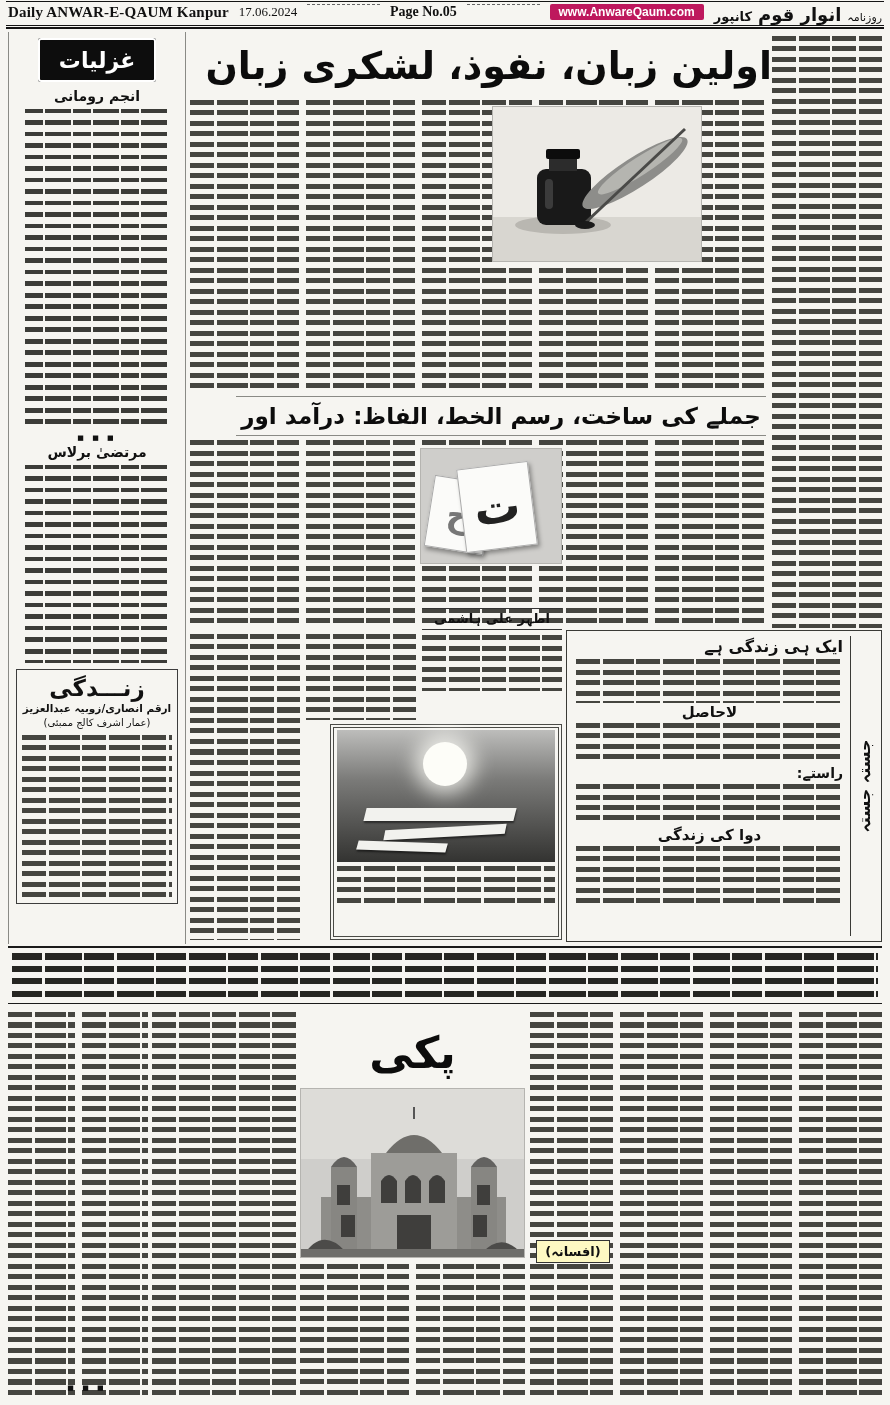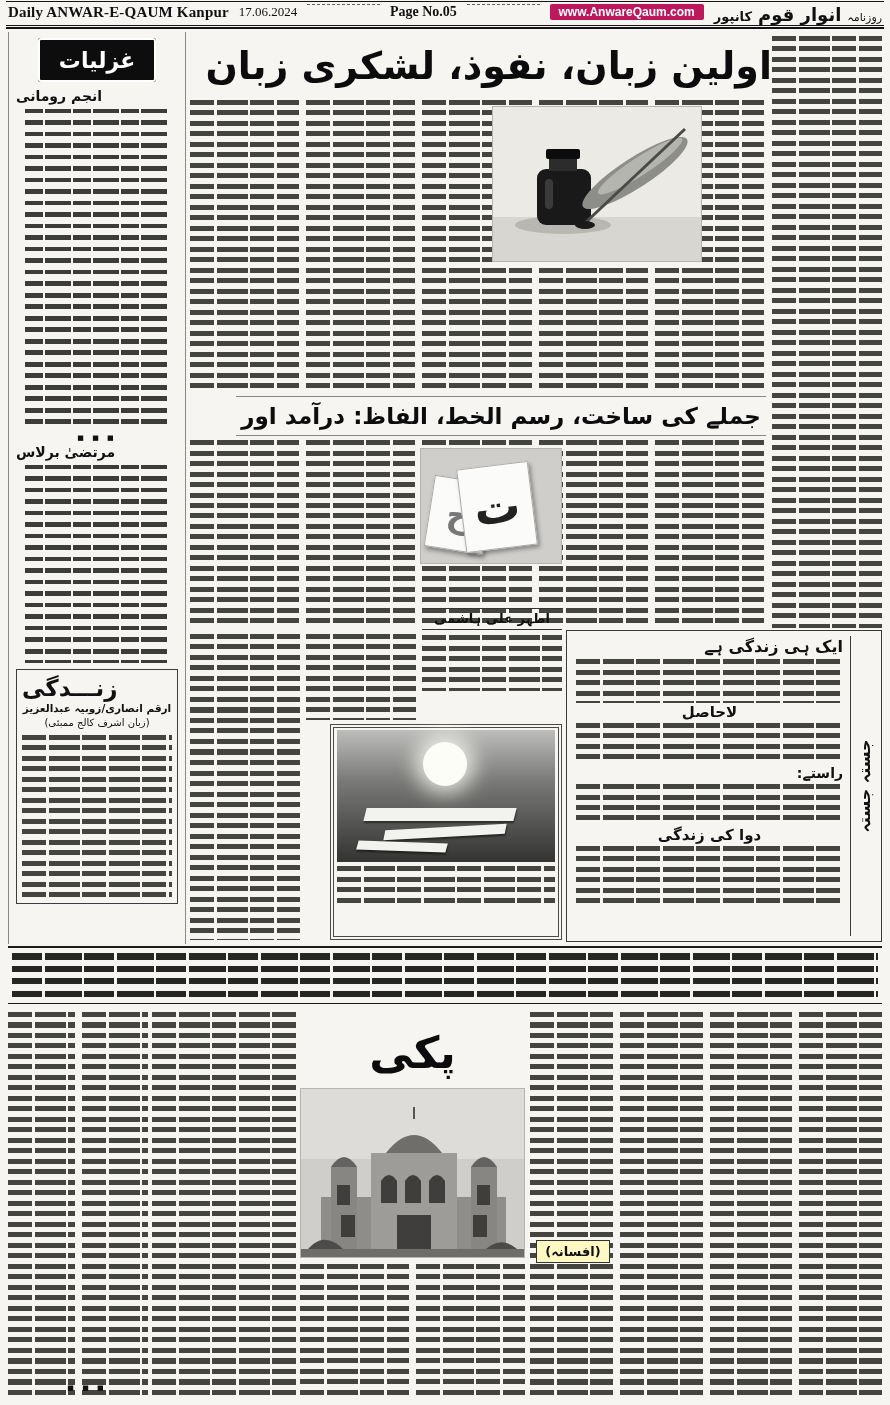--- a/index.html
+++ b/index.html
@@ -49,24 +49,24 @@
   .cols { display:flex; gap:7px; }
   .cols > div { flex:1; }
 
   
   .leftcol { position:absolute; left:8px; top:32px; width:178px; height:912px;
              border-left:1px solid #8a8a85; border-right:1px solid #8a8a85; padding:4px 7px; }
   .gbox { margin:2px auto 6px; width:118px; height:44px; background:#0d0d0d; color:#fff;
           display:flex; align-items:center; justify-content:center;
           font-size:22px; font-weight:bold; border-radius:3px;
           box-shadow: inset 0 0 0 2px #fff, inset 0 0 0 4px #0d0d0d; }
-  .poet { text-align:left; font-weight:bold; font-size:14px; height:18px; }
+  .poet { text-align:center; font-weight:bold; font-size:14px; height:18px; }
   .sq-sep { text-align:center; font-size:7px; letter-spacing:3px; color:#111; height:12px; line-height:12px; }
   .zbox { border:1px solid #3d3d3d; margin-top:6px; padding:4px 5px; }
-  .z-title { text-align:left; font-weight:bold; font-size:23px; height:28px; line-height:28px; }
+  .z-title { text-align:center; font-weight:bold; font-size:23px; height:28px; line-height:28px; }
   .z-by   { text-align:center; font-size:10.5px; font-weight:bold; height:15px; }
   .z-by2  { text-align:center; font-size:10px; height:14px; }
 
   
   .h1 { position:absolute; left:200px; top:38px; width:572px; height:56px;
         text-align:right; font-weight:bold; font-size:38px; line-height:56px; color:#0c0c0c; }
   .h2 { position:absolute; left:236px; top:396px; width:530px; height:40px;
         border-top:1px solid #8a8a85; border-bottom:1px solid #8a8a85;
         text-align:center; font-weight:bold; font-size:23px; line-height:38px; color:#0c0c0c; }
   .h3 { position:absolute; left:300px; top:1024px; width:225px; height:58px;
@@ -139,21 +139,21 @@
   <div class="leftcol">
     <div class="gbox ur">غزلیات</div>
     <div class="poet ur">انجم رومانی</div>
     <div class="poem" style="height:320px;"></div>
     <div class="sq-sep">■ ■ ■</div>
     <div class="poet ur">مرتضیٰ برلاس</div>
     <div class="poem" style="height:198px;"></div>
     <div class="zbox">
       <div class="z-title ur">زنـــدگی</div>
       <div class="z-by ur">ارقم انصاری/زوبیہ عبدالعزیز</div>
-      <div class="z-by2 ur">(زبان اشرف کالج ممبئی)</div>
+      <div class="z-by2 ur">(عمار اشرف کالج ممبئی)</div>
       <div class="tx" style="height:164px; margin-top:4px;"></div>
     </div>
   </div>
 
   <div class="h1 ur">اولین زبان، نفوذ، لشکری زبان</div>
 
   <div class="cols abs" style="left:190px; top:100px; width:574px; height:290px;">
     <div class="tx"></div>
     <div class="tx"></div>
     <div class="tx"></div>

